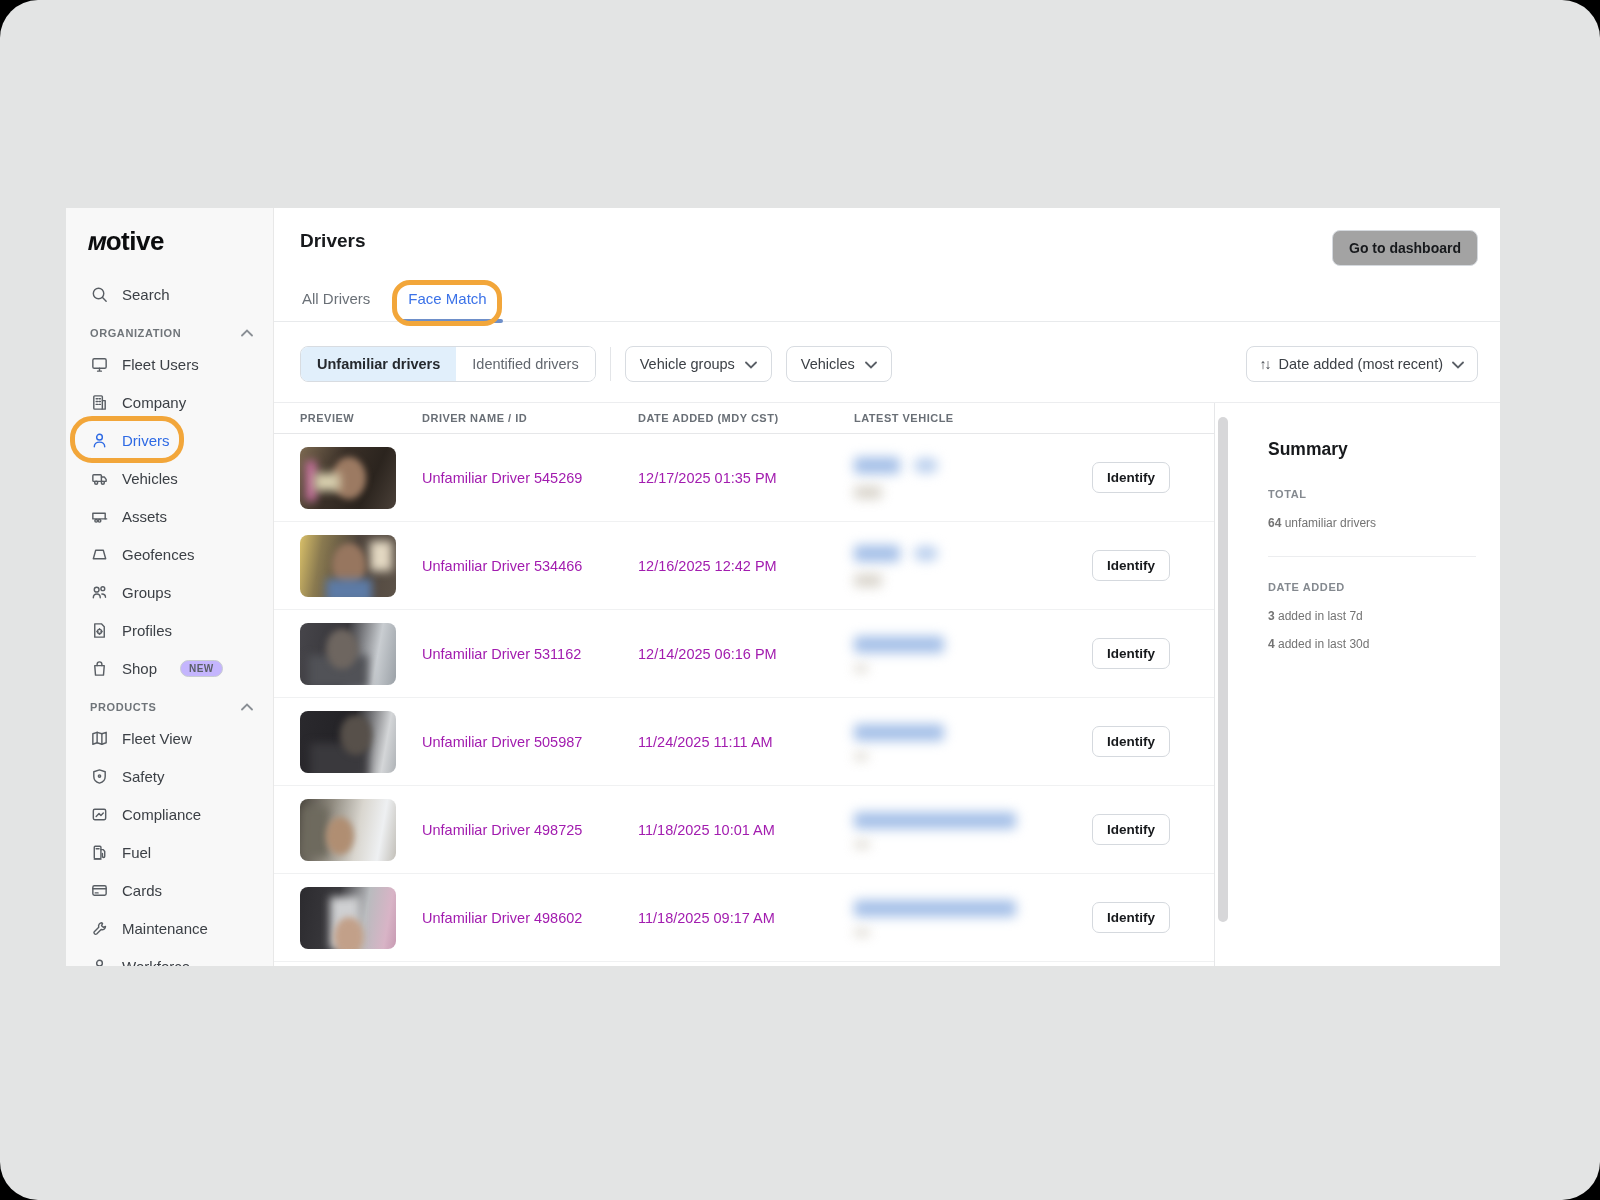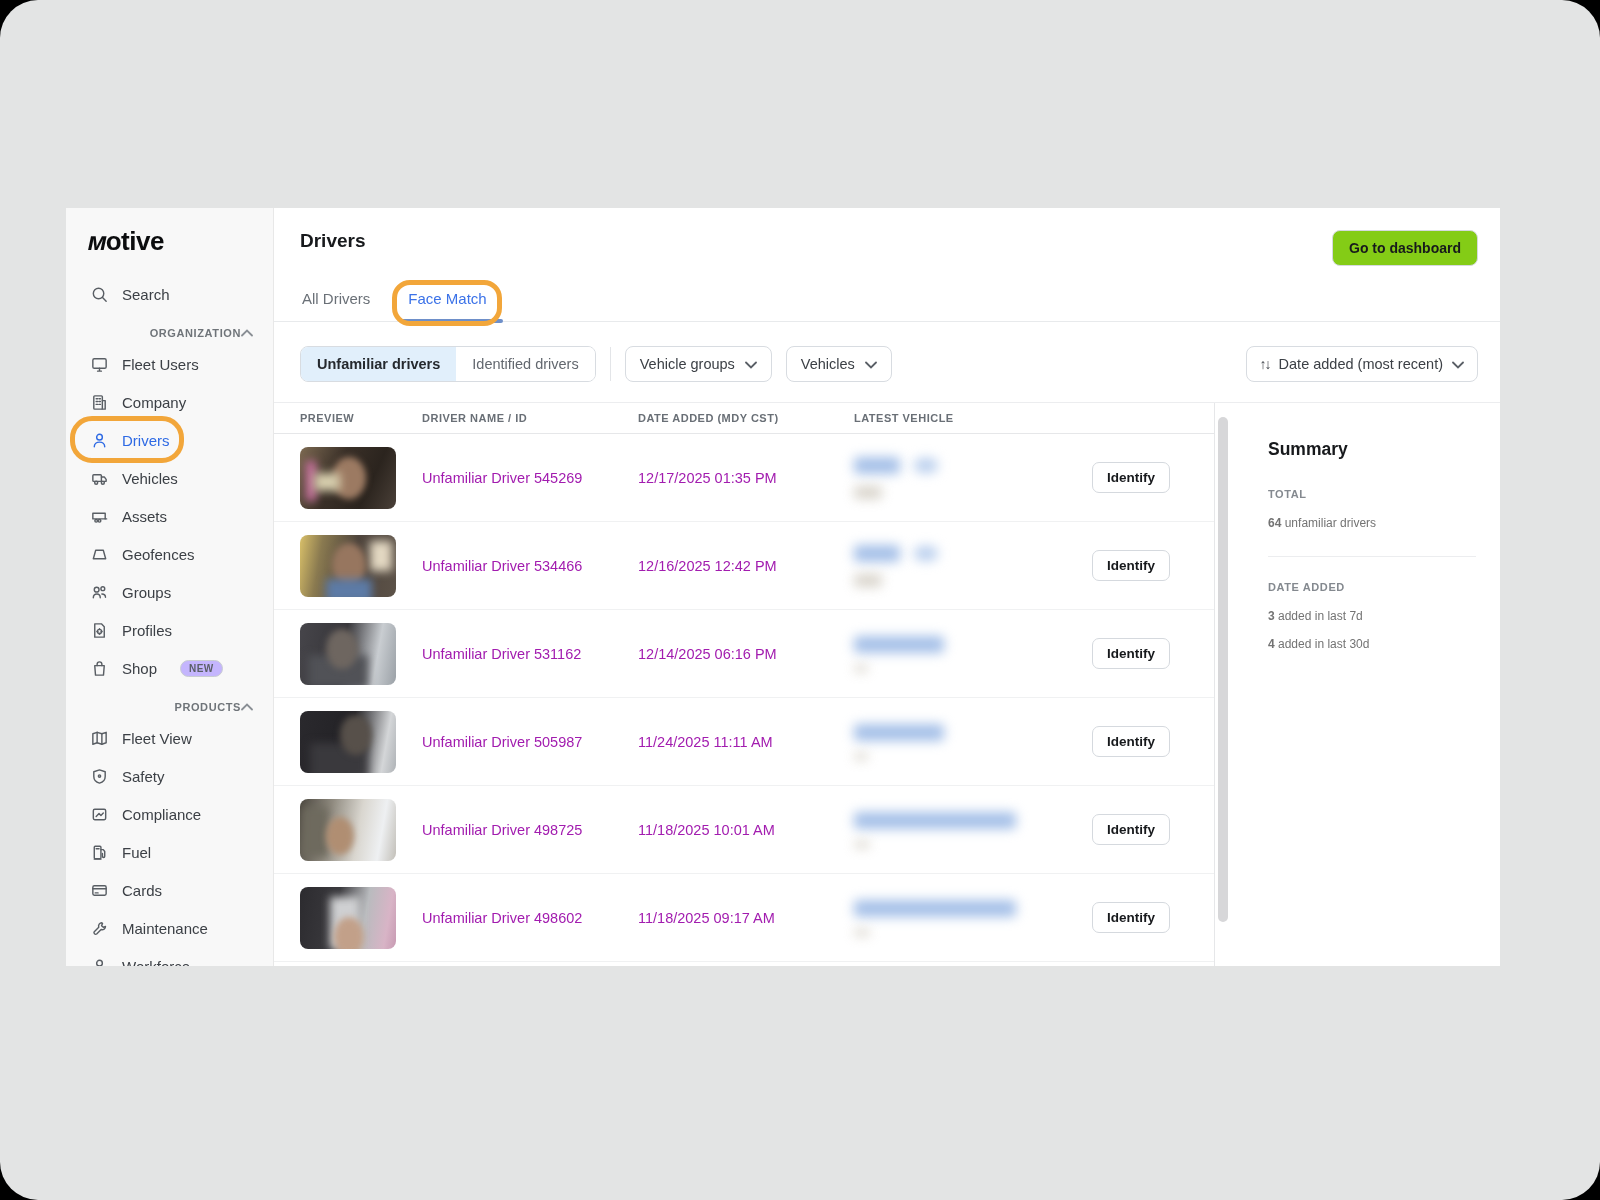--- a/index.html
+++ b/index.html
@@ -9,31 +9,31 @@
 
   
   .sidebar { width:208px; flex:0 0 208px; background:#F8F8F8; border-right:1px solid #E8E8E8; padding:16px 0 0 0; position:relative; overflow:hidden; }
   .logo { font-size:26px; font-weight:800; color:#0B0C0E; letter-spacing:-0.5px; padding:2px 0 0 22px; margin-bottom:18px; }
   .logo .logo-m { display:inline-block; transform:skewX(-12deg); margin-right:-1px; }
   .side-item { display:flex; align-items:center; gap:13px; height:38px; padding:0 16px 0 24px; font-size:15px; color:#3C4046; cursor:pointer; position:relative; }
   .side-item .icn { width:19px; height:19px; flex:0 0 19px; display:flex; align-items:center; justify-content:center; }
   .side-item .icn svg { stroke:#595E64; }
   .side-item.active { color:#2E6AE4; }
   .side-item.active .icn svg { stroke:#2E6AE4; }
-  .section-label { display:flex; align-items:center; justify-content:flex-end; padding:14px 20px 6px 24px; font-size:11px; font-weight:bold; letter-spacing:0.6px; color:#6F7479; }
+  .section-label { display:flex; align-items:center; justify-content:space-between; padding:14px 20px 6px 24px; font-size:11px; font-weight:bold; letter-spacing:0.6px; color:#6F7479; }
   .section-label .chev svg { stroke:#8A8F95; }
   .badge-new { font-size:10px; font-weight:bold; color:#5A5F66; border:1px solid #C9CDD2; border-radius:10px; padding:2px 8px; letter-spacing:0.4px; background:#c4b5fd; }
   .annot-ring { position:absolute; border:5px solid #F2A63A; border-radius:22px; pointer-events:none; z-index:5; }
   .ring-drivers { left:4px; top:-5px; width:114px; height:47px; }
 
   
   .main { flex:1; display:flex; flex-direction:column; min-width:0; }
   .hdr { display:flex; align-items:flex-start; justify-content:space-between; padding:22px 22px 0 26px; }
   .page-title { font-size:19px; font-weight:bold; color:#17191C; }
-  .btn-dash { background:#84cc16; border:1px solid #D5D9DE; border-radius:8px; padding:9px 16px; font-size:14px; font-weight:bold; color:#17191C; cursor:pointer; font-family:inherit; }
+  .btn-dash { background:#a3a3a3; border:1px solid #D5D9DE; border-radius:8px; padding:9px 16px; font-size:14px; font-weight:bold; color:#17191C; cursor:pointer; font-family:inherit; }
 
   .tabs { display:flex; gap:34px; padding:0 26px; border-bottom:1px solid #E8EAEC; margin-top:14px; }
   .tab { font-size:15px; color:#6A7077; padding:10px 2px 14px 2px; cursor:pointer; position:relative; }
   .tab.active { color:#3B72E8; }
   .tab.active .underline { position:absolute; left:-6px; right:-14px; bottom:-2px; height:4px; background:#6E8FC9; border-radius:2px; }
   .ring-facematch { left:-14px; top:0px; width:110px; height:46px; border-radius:18px; }
 
   .filters { display:flex; align-items:center; padding:24px 22px 20px 26px; }
   .seg { display:flex; border:1px solid #D8DCE1; border-radius:8px; overflow:hidden; }
   .seg-btn { padding:9px 16px; font-size:14.5px; color:#63686F; background:#fff; cursor:pointer; white-space:nowrap; }

